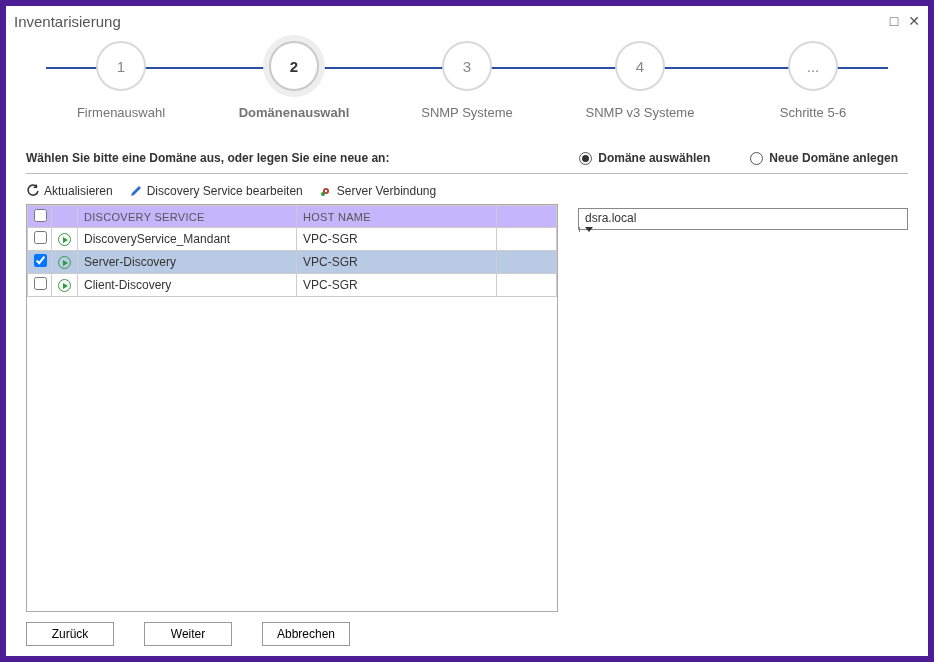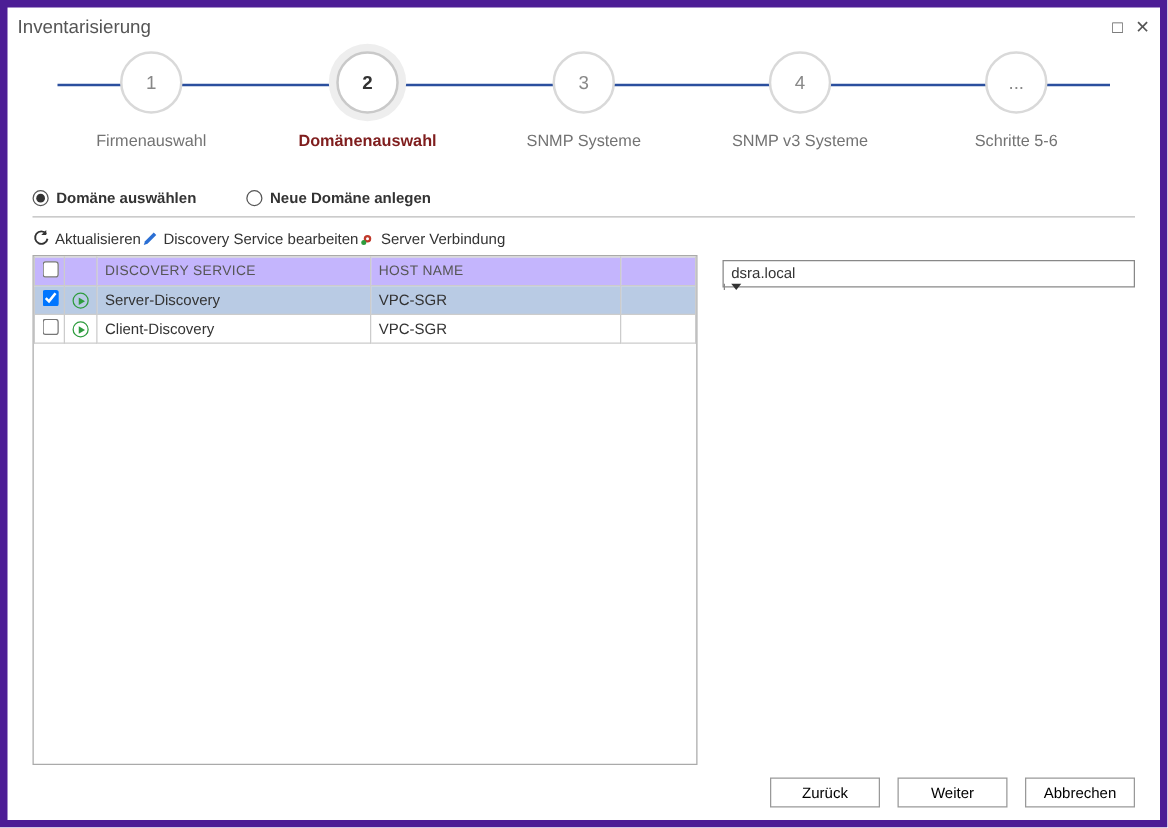--- a/index.html
+++ b/index.html
@@ -11,54 +11,54 @@
   .titlebar-btns span { cursor: pointer; font-size: 14px; line-height: 1; }
   .content { flex: 1; padding: 0 20px 10px 20px; display: flex; flex-direction: column; }
   
   .stepper { position: relative; height: 90px; margin: 5px 20px 10px 20px; }
   .stepper-line { position: absolute; top: 26px; left: 0; right: 0; height: 2px; background: #2b4f9e; }
   .steps { position: absolute; top: 0; left: 0; right: 0; display: flex; justify-content: space-between; }
   .step { display: flex; flex-direction: column; align-items: center; width: 150px; }
   .step-circle { width: 50px; height: 50px; border-radius: 50%; background: #fff; border: 2px solid #d9d9d9; display: flex; align-items: center; justify-content: center; font-size: 15px; color: #888; }
   .step.active .step-circle { border: 2px solid #c9c9c9; box-shadow: 0 0 0 6px #eee; color: #333; font-weight: 600; }
   .step-label { margin-top: 14px; font-size: 13px; color: #737373; }
-  .step.active .step-label { color: #7f1d1d; font-weight: 600; }
+  .step.active .step-label { color: #737373; font-weight: 600; }
   
   .instr-row { display: flex; align-items: center; margin: 10px 0 4px 0; }
   .instr-text { flex: 1; font-weight: 600; font-size: 12px; color: #333; }
   .radio-group { display: flex; gap: 40px; align-items: center; margin-right: 10px; }
   .radio-item { display: flex; align-items: center; gap: 6px; cursor: pointer; }
   .radio-outer { width: 13px; height: 13px; border: 1px solid #555; border-radius: 50%; display: inline-flex; align-items: center; justify-content: center; }
   .radio-inner { width: 7px; height: 7px; border-radius: 50%; background: #333; }
   .radio-label { font-weight: 600; font-size: 12px; }
   hr.sep { border: none; border-top: 1px solid #bbb; margin: 4px 0 8px 0; }
   
   .main { flex: 1; display: flex; gap: 20px; min-height: 0; }
   .left { flex: 1; display: flex; flex-direction: column; min-width: 0; }
-  .toolbar { display: flex; gap: 0; padding: 2px 0 6px 0; align-items: flex-end; }
+  .toolbar { display: flex; gap: 16px; padding: 2px 0 6px 0; align-items: flex-end; }
   .tool-btn { display: flex; align-items: center; gap: 4px; cursor: pointer; color: #333; }
   .tool-icon { width: 14px; height: 14px; display: inline-flex; align-items: center; justify-content: center; }
   .table-wrap { flex: 1; border: 1px solid #aaa; background: #fff; overflow: hidden; }
   table { border-collapse: collapse; width: 100%; table-layout: fixed; }
   th, td { border: 1px solid #ccc; padding: 3px 6px; text-align: left; font-size: 12px; height: 22px; }
   th { background: #c4b5fd; color: #555; font-weight: 400; font-size: 11px; letter-spacing: 0.3px; }
   th.col-chk, td.col-chk { width: 24px; text-align: center; }
   th.col-run, td.col-run { width: 26px; text-align: center; }
   th.col-x, td.col-x { width: 60px; }
   tr.selected td { background: #b9cbe4; }
   .play-circle { width: 13px; height: 13px; border: 1.5px solid #2e9c3e; border-radius: 50%; display: inline-flex; align-items: center; justify-content: center; }
   .play-circle .tri { width: 0; height: 0; border-left: 5px solid #2e9c3e; border-top: 3px solid transparent; border-bottom: 3px solid transparent; margin-left: 1px; }
   input[type=checkbox] { margin: 0; }
   .right { width: 330px; padding-top: 26px; }
   .combo { display: flex; border: 1px solid #888; height: 22px; background: #fff; flex-direction: column; }
   .combo-text { flex: 1; padding: 2px 6px; font-size: 12px; }
   .combo-btn { width: 18px; border-left: 1px solid #888; display: flex; align-items: center; justify-content: center; cursor: pointer; }
   .combo-arrow { width: 0; height: 0; border-left: 4px solid transparent; border-right: 4px solid transparent; border-top: 5px solid #333; }
   
-  .footer { display: flex; justify-content: flex-end; gap: 14px; padding: 10px 0 0 0; }
+  .footer { display: flex; justify-content: flex-start; gap: 30px; padding: 10px 0 0 0; }
   .btn { min-width: 88px; height: 24px; border: 1px solid #999; background: #fff; cursor: pointer; font-size: 12px; display: inline-flex; align-items: center; justify-content: center; }
   
   .refresh-svg { stroke:#333; fill:none; stroke-width:1.5; }
   .pencil-svg { fill:#2b6fd4; }
   .gear-svg { fill:#c0392b; }
 </style>
 </head>
 <body>
 
 <div class="window">
@@ -92,20 +92,21 @@
             <div class="step-label">SNMP v3 Systeme</div>
           </div>
           <div class="step">
             <div class="step-circle">...</div>
             <div class="step-label">Schritte 5-6</div>
           </div>
         </div>
     </div>
 
     <div class="instr-row">
+      <div class="instr-text">Wählen Sie bitte eine Domäne aus, oder legen Sie eine neue an:</div>
       <div class="radio-group">
         <div class="radio-item">
           <span class="radio-outer">
               <span class="radio-inner" id="radio-sel-dot"></span>
             </span>
           <span class="radio-label">Domäne auswählen</span>
         </div>
         <div class="radio-item">
           <span class="radio-outer"></span>
           <span class="radio-label">Neue Domäne anlegen</span>
@@ -151,20 +152,29 @@
             <thead>
               <tr>
                 <th class="col-chk"><input type="checkbox" style=""></th>
                 <th class="col-run"></th>
                 <th>DISCOVERY SERVICE</th>
                 <th style="width:200px">HOST NAME</th>
                 <th class="col-x"></th>
               </tr>
             </thead>
             <tbody id="table-body">
+                <tr>
+                  <td class="col-chk"><input type="checkbox" style=""></td>
+                  <td class="col-run"><span class="play-circle">
+                      <span class="tri"></span>
+                    </span></td>
+                  <td>DiscoveryService_Mandant</td>
+                  <td>VPC-SGR</td>
+                  <td class="col-x"></td>
+                </tr>
                 <tr class="selected">
                   <td class="col-chk"><input type="checkbox" checked="" style=""></td>
                   <td class="col-run"><span class="play-circle">
                       <span class="tri"></span>
                     </span></td>
                   <td>Server-Discovery</td>
                   <td>VPC-SGR</td>
                   <td class="col-x"></td>
                 </tr>
                 <tr>

